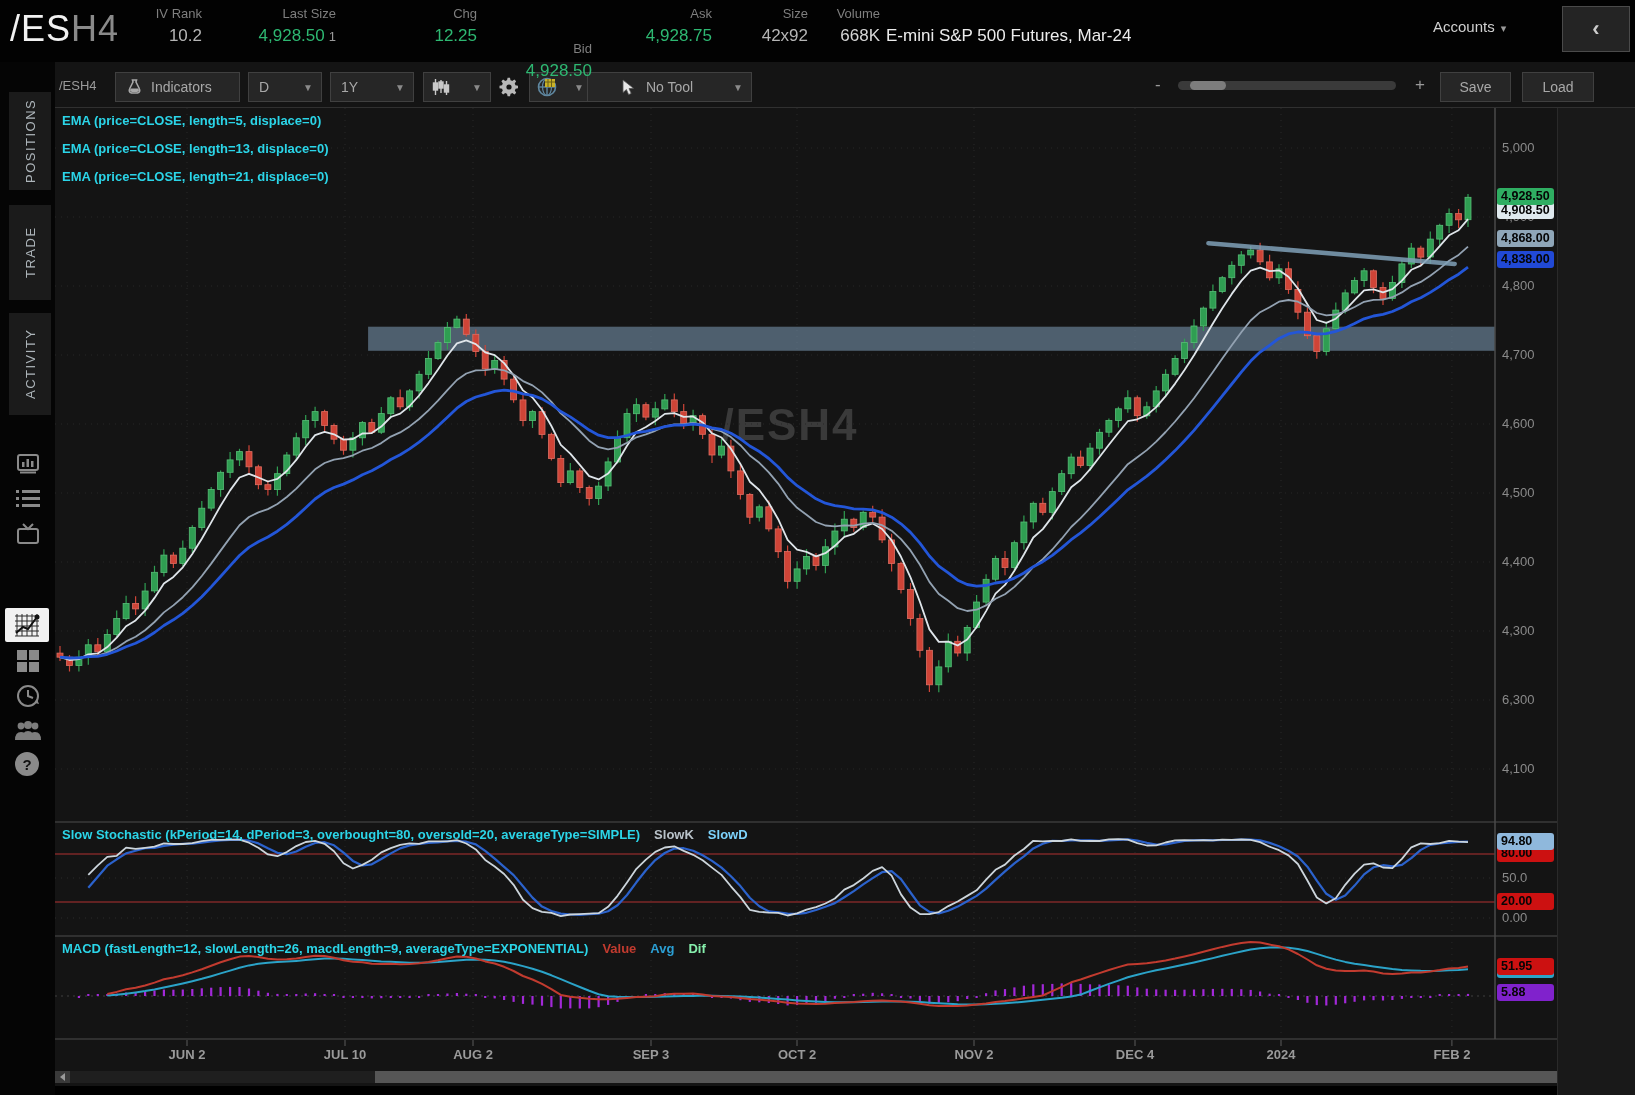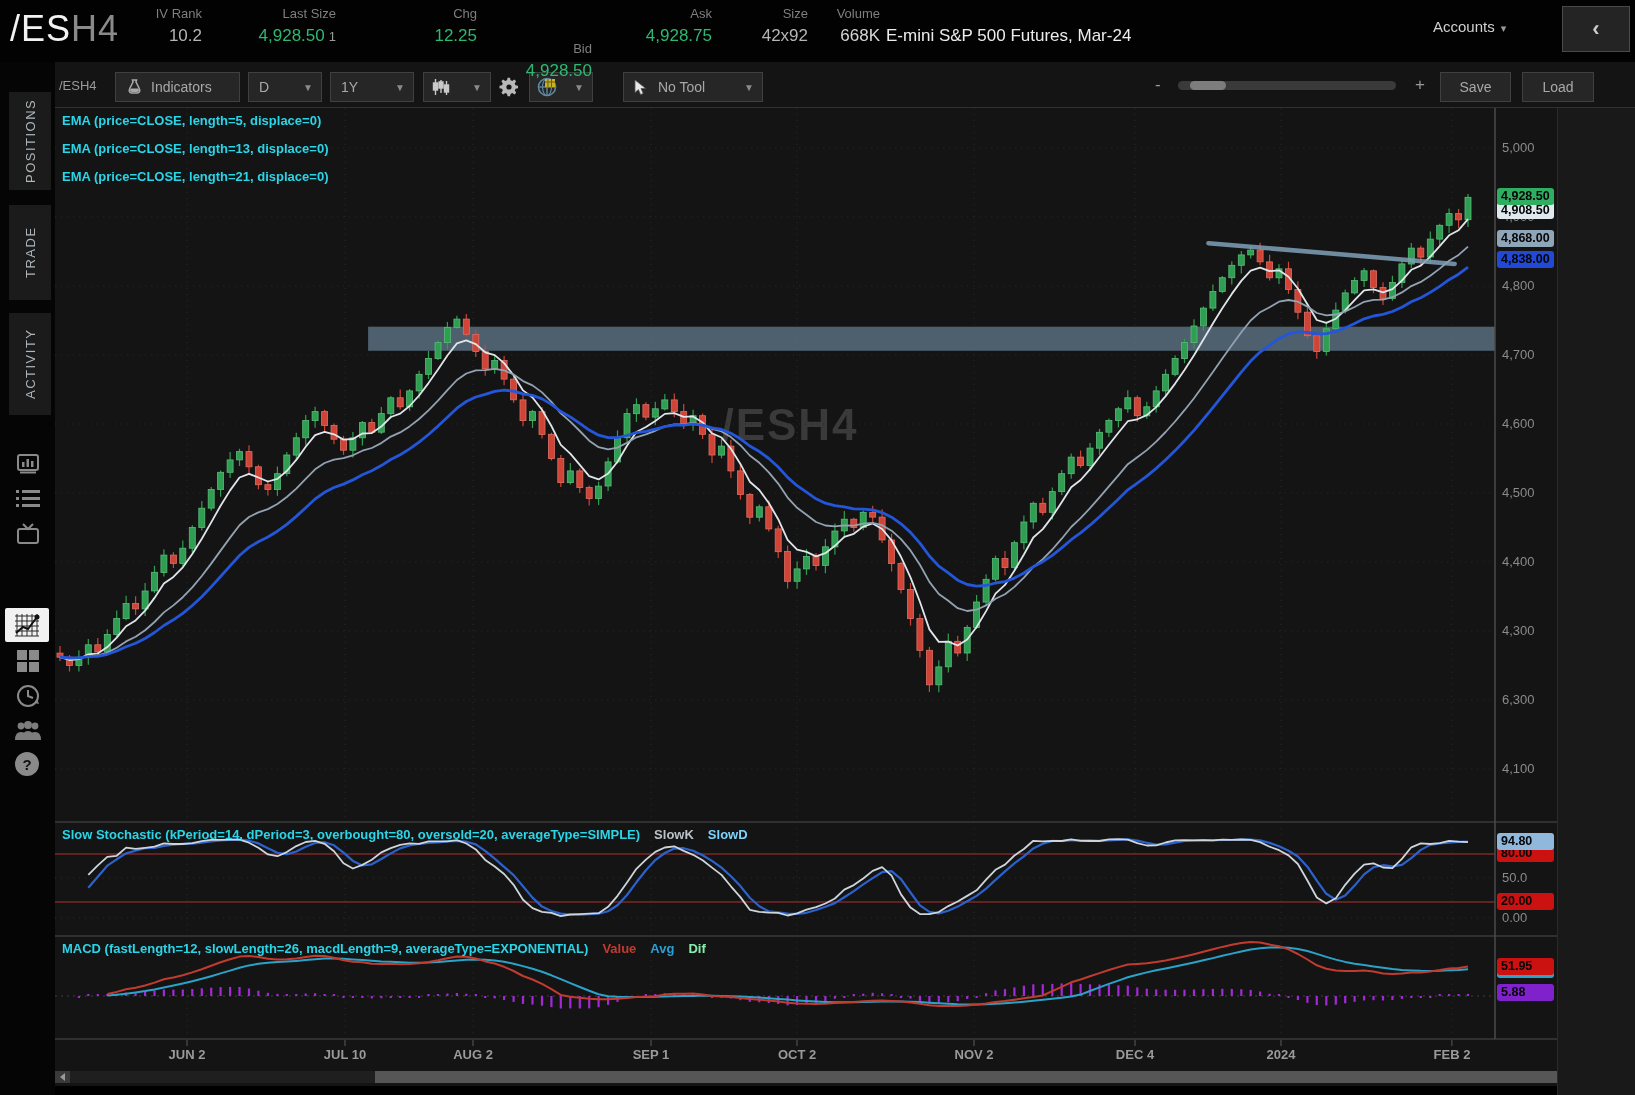--- a/index.html
+++ b/index.html
@@ -245,21 +245,21 @@
             <line x1="1.5" y1="10" x2="18.5" y2="10" stroke="#5f87a0" stroke-width="1.4"></line>
             <ellipse cx="10" cy="10" rx="4.5" ry="8.5" fill="none" stroke="#5f87a0" stroke-width="1.2"></ellipse>
             <rect x="8" y="2" width="10" height="8" fill="#c9b227"></rect>
             <line x1="11" y1="2" x2="11" y2="10" stroke="#6a6017" stroke-width="1"></line>
             <line x1="14.5" y1="2" x2="14.5" y2="10" stroke="#6a6017" stroke-width="1"></line>
             <line x1="8" y1="5" x2="18" y2="5" stroke="#6a6017" stroke-width="1"></line>
           </svg>
       </span>
       <span class="dd">▼</span>
     </div>
-    <div class="tbtn" style="left:568px;width:140px;">
+    <div class="tbtn" style="left:532px;width:165px;padding-left:24px;">
       <span style="padding-left:10px;display:flex;align-items:center;">
         <svg width="14" height="17" viewBox="0 0 14 17">
             <path d="M1 1 L1 13.5 L4.4 10.6 L6.6 15.6 L9.2 14.4 L7 9.6 L11.5 9.3 Z" fill="#e8e8e8" stroke="#555" stroke-width="0.8"></path>
           </svg>
       </span>
       <span style="margin-left:10px;">No Tool</span>
       <span class="dd">▼</span>
     </div>
     <span id="zoom-minus" style="left:1100px;">-</span>
     <div id="zoom-track">
@@ -820,21 +820,21 @@
       <div class="badge" style="top: 893px; background: rgb(204, 17, 17);">20.00</div>
       <div class="axis-label" style="top: 910px;">0.00</div>
       <div class="badge" style="top: 960.985px; background: rgb(43, 163, 200);"></div>
       <div class="badge" style="top: 957.62px; background: rgb(204, 17, 17);">51.95</div>
       <div class="badge" style="top: 983.675px; background: rgb(128, 34, 204);">5.88</div>
     </div>
   <div id="date-axis">
       <div class="date-label" style="left: 187.048px;">JUN 2</div>
       <div class="date-label" style="left: 345.016px;">JUL 10</div>
       <div class="date-label" style="left: 473.032px;">AUG 2</div>
-      <div class="date-label" style="left: 651.016px;">SEP 1</div>
+      <div class="date-label" style="left: 651.016px;">SEP 3</div>
       <div class="date-label" style="left: 797.032px;">OCT 2</div>
       <div class="date-label" style="left: 974.008px;">NOV 2</div>
       <div class="date-label" style="left: 1135px;">DEC 4</div>
       <div class="date-label" style="left: 1281.02px;">2024</div>
       <div class="date-label" style="left: 1451.94px;">FEB 2</div>
     </div>
 
   <div id="hscroll">
     <div class="hs-arrow" style="left:0;">
         <div class="tri-l"></div>

